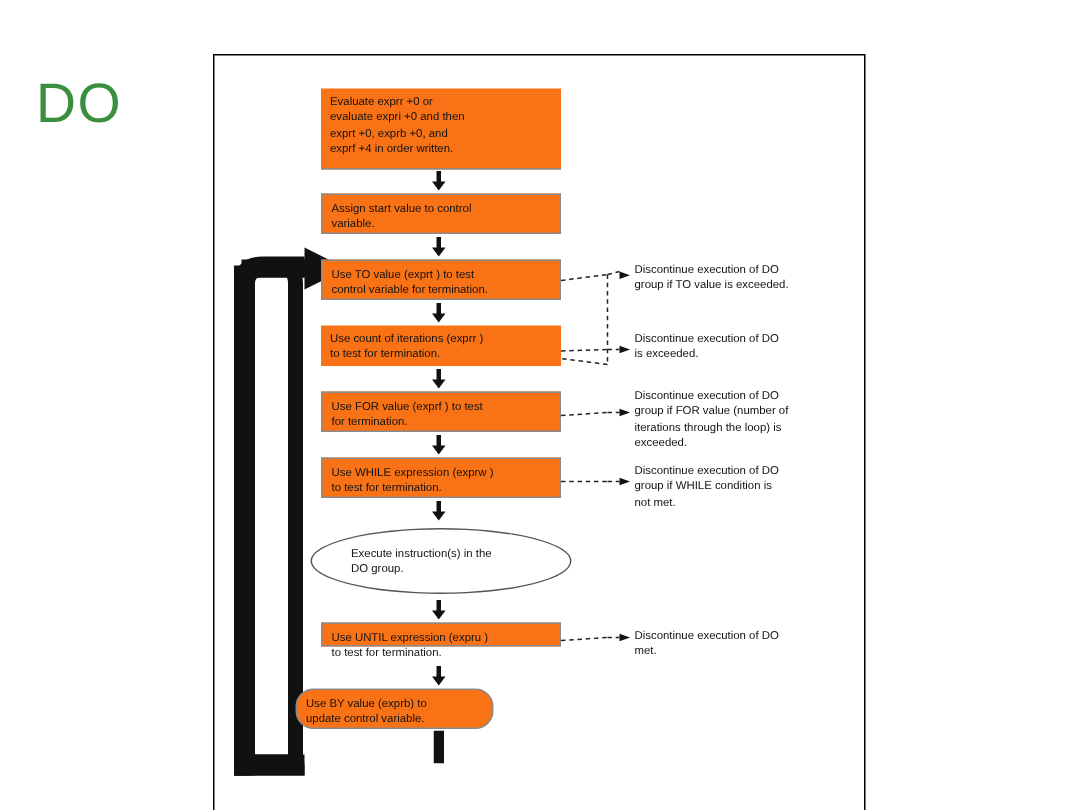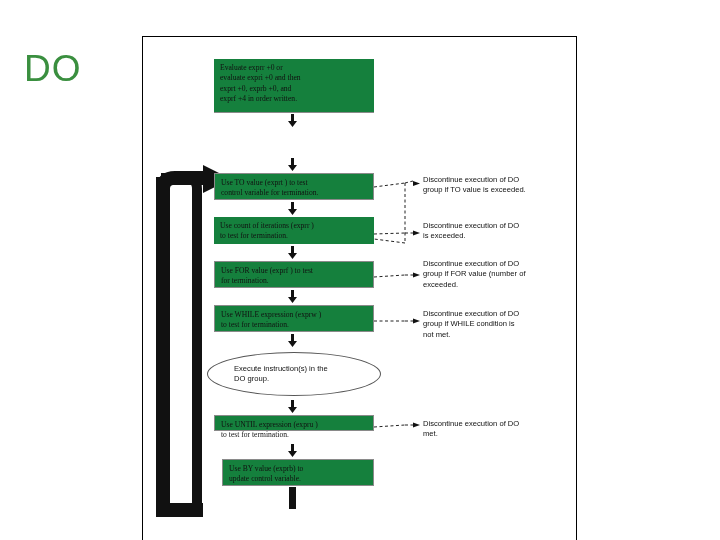--- a/index.html
+++ b/index.html
@@ -38,27 +38,27 @@
     content:"";position:absolute;left:0;top:0;width:100%;height:100%;
     pointer-events:none;
   }
 
   .chart{position:absolute;left:0;top:0;width:433px;height:529px;}
 
   
   .fbox{
     position:absolute;
     box-sizing:border-box;
-    background:#15803d;
+    background:#f97316;
     border:1px solid #8a8a8a;
     color:#111;
     font-size:7.6px;
     line-height:10.4px;
     padding:4px 5px 3px 6px;
-    font-family:Liberation Serif, serif;
+    font-family:Liberation Sans, sans-serif;
   }
   .fbox.noborder{border:none;border-bottom:1px solid #8a8a8a;}
 
   
   .foval{
     position:absolute;
     box-sizing:border-box;
     border:1px solid #555;
     border-radius:50%;
     background:#fff;
@@ -188,20 +188,24 @@
         <div>exprt +0,  exprb +0,  and</div>
         <div>exprf +4          in order written.</div>
       </div>
 
       <div class="darrow" style="left:144px;top:77px;">
         <svg width="11" height="14" viewBox="0 0 11 14">
             <path d="M4,0 h3 v7 h3 l-4.5,6 l-4.5,-6 h3 z" fill="#111"></path>
           </svg>
       </div>
 
+      <div class="fbox" style="left:71px;top:92px;width:160px;height:27px;">
+        <div>Assign start value to control</div>
+        <div>variable.</div>
+      </div>
 
       <div class="darrow" style="left:144px;top:121px;">
         <svg width="11" height="14" viewBox="0 0 11 14">
             <path d="M4,0 h3 v7 h3 l-4.5,6 l-4.5,-6 h3 z" fill="#111"></path>
           </svg>
       </div>
 
       <div class="fbox" style="left:71px;top:136px;width:160px;height:27px;">
         <div>Use TO value (exprt ) to test</div>
         <div>control variable for termination.</div>
@@ -263,21 +267,21 @@
         <div>Use UNTIL expression (expru )</div>
         <div>to test for termination.</div>
       </div>
 
       <div class="darrow" style="left:144px;top:407px;">
         <svg width="11" height="14" viewBox="0 0 11 14">
             <path d="M4,0 h3 v7 h3 l-4.5,6 l-4.5,-6 h3 z" fill="#111"></path>
           </svg>
       </div>
 
-      <div class="fbox" style="left:79px;top:422px;width:152px;height:27px;">
+      <div class="fbox" style="left:54px;top:422px;width:132px;height:27px;border-radius:12px;">
         <div>Use BY value (exprb) to</div>
         <div>update control variable.</div>
       </div>
 
       <div class="darrow" style="left:146px;top:450px;">
         <svg width="7" height="22" viewBox="0 0 7 22">
             <rect x="0" y="0" width="7" height="22" fill="#111"></rect>
           </svg>
       </div>
 
@@ -287,20 +291,21 @@
       </div>
 
       <div class="anno" style="left:280px;top:184px;">
         <div>Discontinue execution of DO</div>
         <div>is exceeded.</div>
       </div>
 
       <div class="anno" style="left:280px;top:222px;">
         <div>Discontinue execution of DO</div>
         <div>group if FOR value (number of</div>
+        <div>iterations through the loop) is</div>
         <div>exceeded.</div>
       </div>
 
       <div class="anno" style="left:280px;top:272px;">
         <div>Discontinue execution of DO</div>
         <div>group if WHILE condition is</div>
         <div>not met.</div>
       </div>
 
       <div class="anno" style="left:280px;top:382px;">

